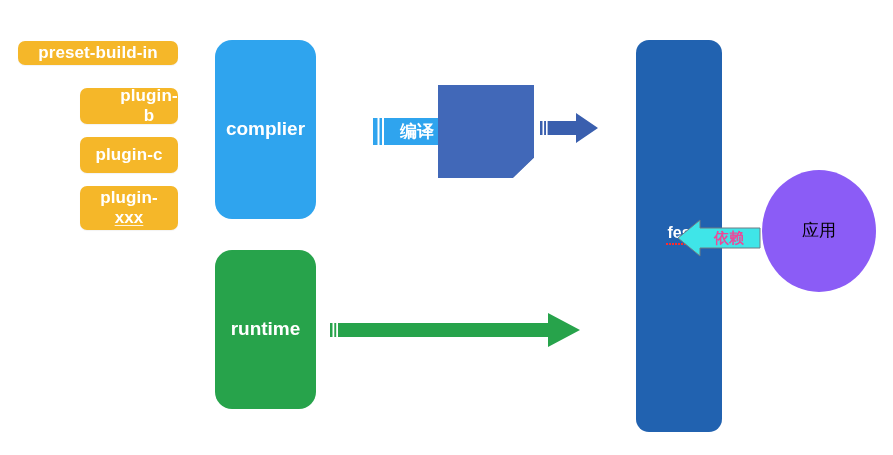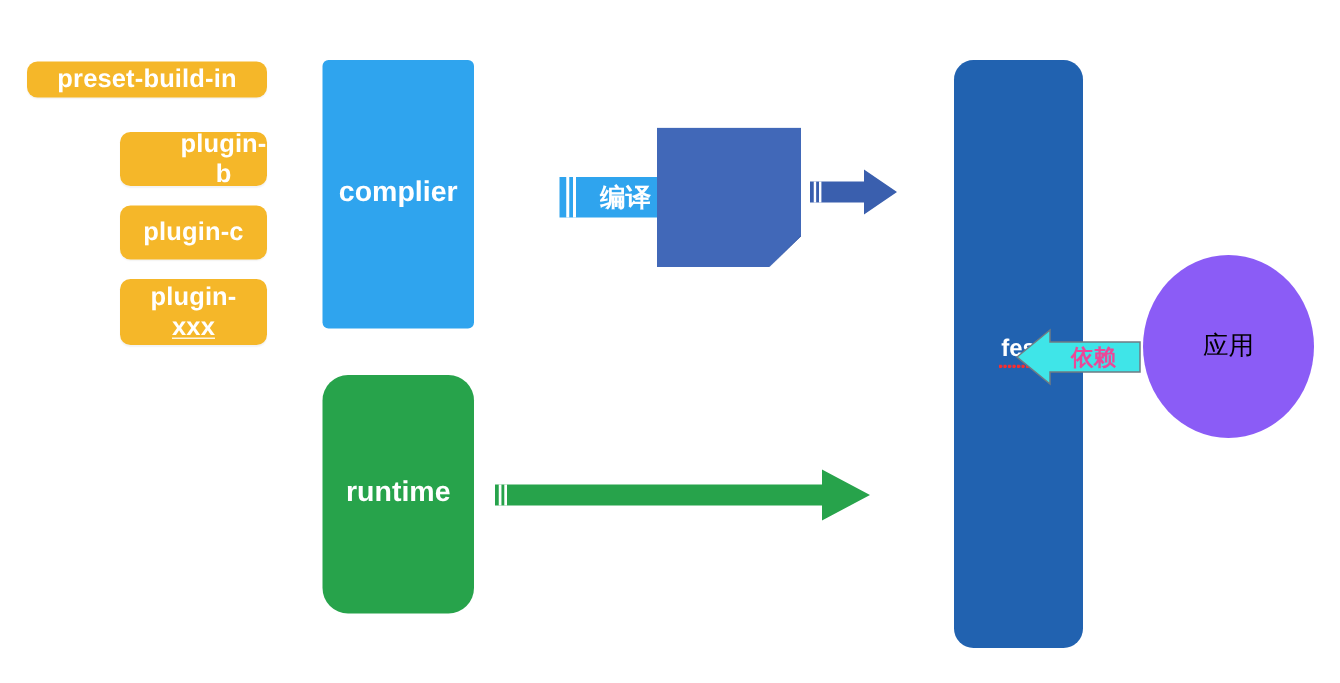--- a/index.html
+++ b/index.html
@@ -49,21 +49,21 @@
     text-decoration: underline;
     text-decoration-color: rgba(255,255,255,.85);
     text-decoration-thickness: 1px;
     text-underline-offset: 2px;
   }
 
   
   #node-complier {
     left: 215px; top: 40px; width: 101px; height: 179px;
     background: #2FA4EE;
-    border-radius: 4px;
+    border-radius: 17px;
     font-size: 19px;
     font-weight: 600;
   }
 
   
   #node-runtime {
     left: 215px; top: 250px; width: 101px; height: 159px;
     background: #27A34B;
     border-radius: 17px;
     font-size: 19px;

